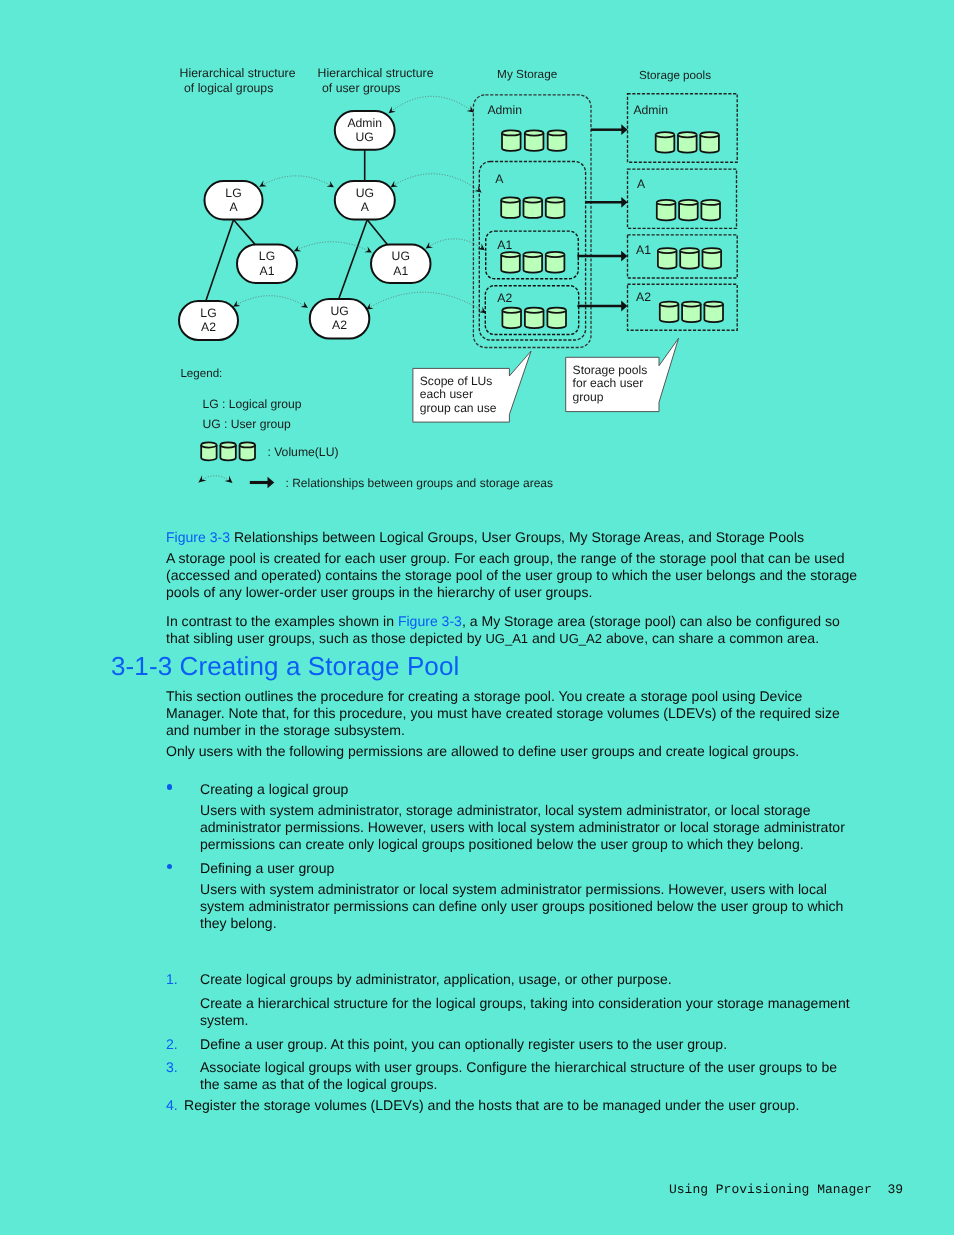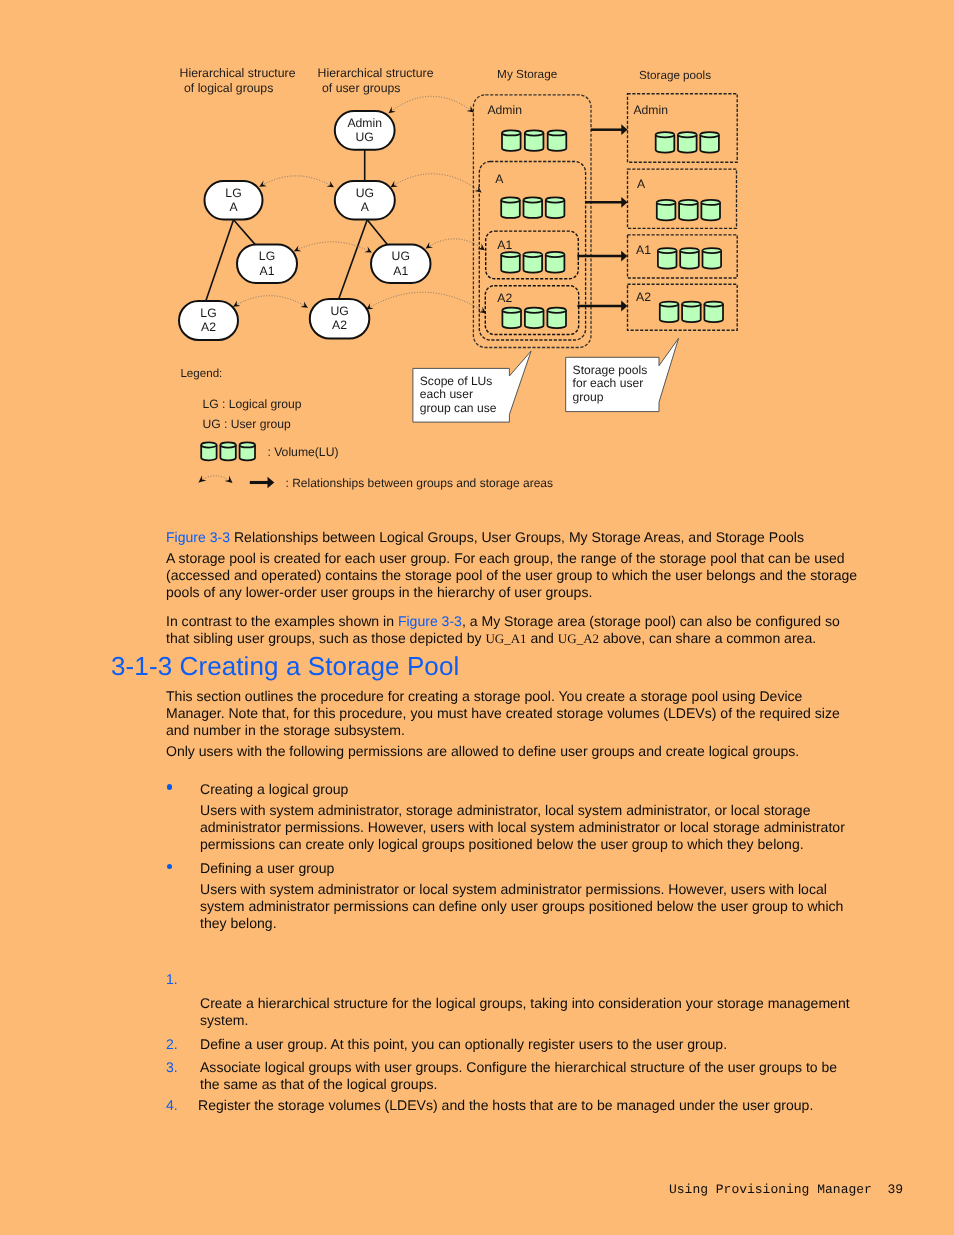--- a/index.html
+++ b/index.html
@@ -1,24 +1,24 @@
 <!DOCTYPE html>
 <html><head>
 <meta charset="utf-8">
 <style>
   html,body{margin:0;padding:0;}
   body{width:954px;height:1235px;background:#ffffff;
        font-family:"Liberation Sans",sans-serif;color:#000;
        -webkit-font-smoothing:antialiased;text-rendering:geometricPrecision;}
-  .page{position:relative;width:954px;height:1235px;overflow:hidden;background:#fdba74;}
+  .page{position:relative;width:954px;height:1235px;overflow:hidden;background:#5eead4;}
 
   
   .body-txt{position:absolute;font-size:14.05px;line-height:17px;color:#0d0d0d;text-align:left;}
   .lnk{color:#0b5df6;}
-  .mono{font-family:Liberation Serif, serif;font-size:13.03px;}
+  .mono{font-family:Liberation Sans, sans-serif;font-size:13.03px;}
 
   
   #fig-caption{left:166px;top:528.5px;width:740px;}
 
   
   #para1{left:166px;top:549.5px;width:706px;}
   #para2{left:166px;top:613px;width:688px;}
 
   
   #h2{position:absolute;left:111px;top:652.5px;font-size:26px;line-height:26px;color:#0b5df6;
@@ -41,21 +41,21 @@
   #para5{left:166px;top:934.5px;width:700px;}
 
   #n1{left:166px;top:970.5px;}
   #n1txt{left:200px;top:970.5px;width:690px;}
   #n1body{left:200px;top:994.5px;width:665px;}
   #n2{left:166px;top:1035.5px;}
   #n2txt{left:200px;top:1035.5px;width:690px;}
   #n3{left:166px;top:1059px;}
   #n3txt{left:200px;top:1059px;width:649px;}
   #n4{left:166px;top:1096.5px;}
-  #n4txt{left:198px;top:1096.5px;width:690px;}
+  #n4txt{left:184px;top:1096.5px;width:690px;}
 
   
   #footer{position:absolute;left:669px;top:1181.5px;font-size:13px;color:#0d0d0d;white-space:pre;font-family:Liberation Mono, monospace;}
   #footer .ftxt{}
 
   
   #diagram{position:absolute;left:0;top:0;width:954px;height:520px;}
 </style>
 </head>
 <body>
@@ -246,20 +246,21 @@
   <div class="bullet-dot" id="b1dot">•</div>
   <div class="body-txt" id="b1txt">Creating a logical group</div>
   <div class="body-txt" id="b1body">Users with system administrator, storage administrator, local system administrator, or local storage administrator permissions. However, users with local system administrator or local storage administrator permissions can create only logical groups positioned below the user group to which they belong.</div>
 
   <div class="bullet-dot" id="b2dot">•</div>
   <div class="body-txt" id="b2body">Users with system administrator or local system administrator permissions. However, users with local system administrator permissions can define only user groups positioned below the user group to which they belong.</div>
   <div class="body-txt" id="b2txt">Defining a user group</div>
 
 
   <div class="num" id="n1">1.</div>
+  <div class="body-txt" id="n1txt">Create logical groups by administrator, application, usage, or other purpose.</div>
   <div class="body-txt" id="n1body">Create a hierarchical structure for the logical groups, taking into consideration your storage management system.</div>
 
   <div class="num" id="n2">2.</div>
   <div class="body-txt" id="n2txt">Define a user group. At this point, you can optionally register users to the user group.</div>
 
   <div class="num" id="n3">3.</div>
   <div class="body-txt" id="n3txt">Associate logical groups with user groups. Configure the hierarchical structure of the user groups to be the same as that of the logical groups.</div>
 
   <div class="num" id="n4">4.</div>
   <div class="body-txt" id="n4txt">Register the storage volumes (LDEVs) and the hosts that are to be managed under the user group.</div>

